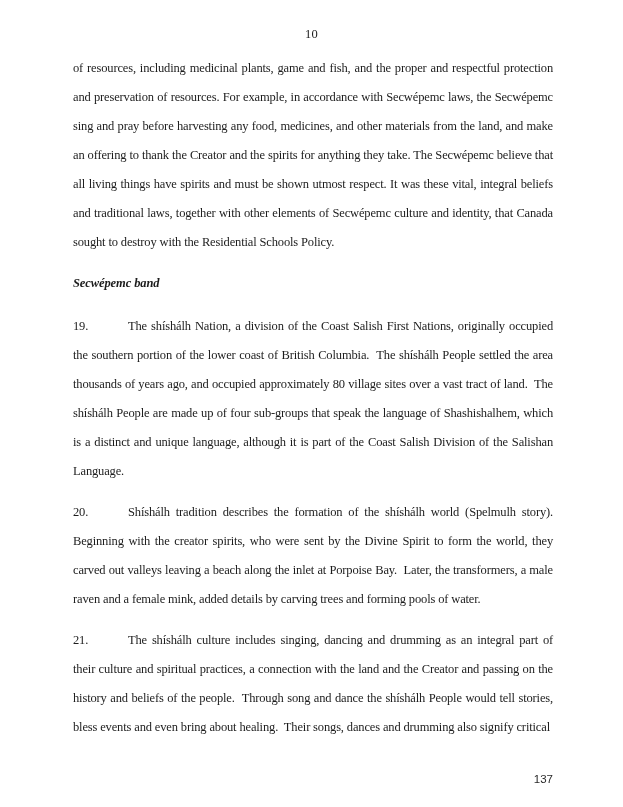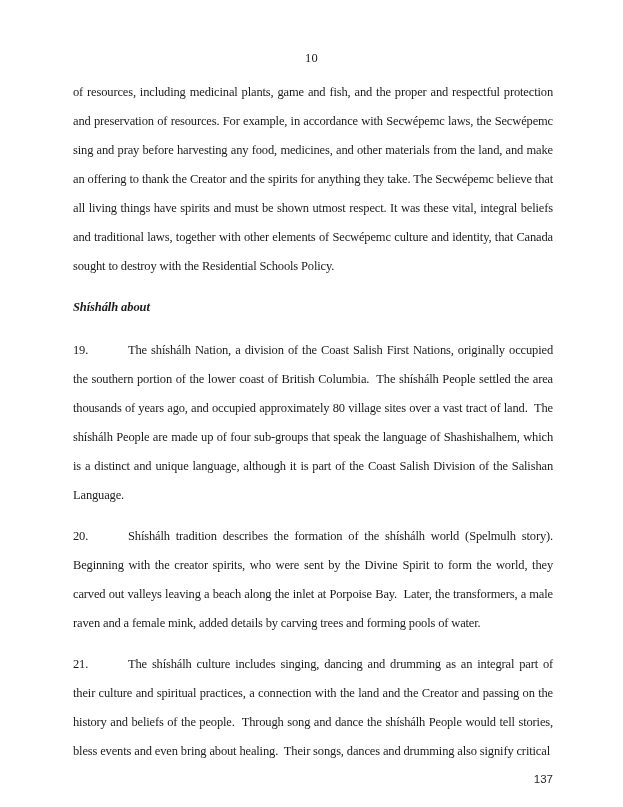--- a/index.html
+++ b/index.html
@@ -11,21 +11,21 @@
     position: relative;
     width: 623px;
     height: 807px;
     background: #ffffff;
     color: #1c1c1c;
     font-family: "Liberation Serif", "DejaVu Serif", serif;
     overflow: hidden;
     box-sizing: border-box;
   }
   .page-number-top {
-    padding-top: 48px;
+    padding-top: 24px;
     margin-bottom: 10px;
     text-align: center;
     font-size: 12.5px;
     line-height: 20px;
     letter-spacing: 0.2px;
   }
   .content {
     margin: 0 70px 0 73px;
   }
   p.body-para {
@@ -66,21 +66,21 @@
 <body>
 
 <div class="page">
 
   <div class="page-number-top">10</div>
 
   <div class="content">
 
     <p class="body-para"><span class="para-text">of resources, including medicinal plants, game and fish, and the proper and respectful protection and preservation of resources. For example, in accordance with Secwépemc laws, the Secwépemc sing and pray before harvesting any food, medicines, and other materials from the land, and make an offering to thank the Creator and the spirits for anything they take. The Secwépemc believe that all living things have spirits and must be shown utmost respect. It was these vital, integral beliefs and traditional laws, together with other elements of Secwépemc culture and identity, that Canada sought to destroy with the Residential Schools Policy.</span></p>
 
-    <h3 class="section-heading">Shíshálh about</h3>
+    <h3 class="section-heading">Secwépemc band</h3>
 
     <p class="body-para"><span class="para-num">19.</span><span class="para-text">The shíshálh Nation, a division of the Coast Salish First Nations, originally occupied the southern portion of the lower coast of British Columbia.  The shíshálh People settled the area thousands of years ago, and occupied approximately 80 village sites over a vast tract of land.  The shíshálh People are made up of four sub-groups that speak the language of Shashishalhem, which is a distinct and unique language, although it is part of the Coast Salish Division of the Salishan Language.</span></p>
 
     <p class="body-para"><span class="para-num">20.</span><span class="para-text">Shíshálh tradition describes the formation of the shíshálh world (Spelmulh story).  Beginning with the creator spirits, who were sent by the Divine Spirit to form the world, they carved out valleys leaving a beach along the inlet at Porpoise Bay.  Later, the transformers, a male raven and a female mink, added details by carving trees and forming pools of water.</span></p>
 
     <p class="body-para"><span class="para-num">21.</span><span class="para-text">The shíshálh culture includes singing, dancing and drumming as an integral part of their culture and spiritual practices, a connection with the land and the Creator and passing on the history and beliefs of the people.  Through song and dance the shíshálh People would tell stories, bless events and even bring about healing.  Their songs, dances and drumming also signify critical</span></p>
 
   </div>
 
   <div class="footer-stamp">137</div>

